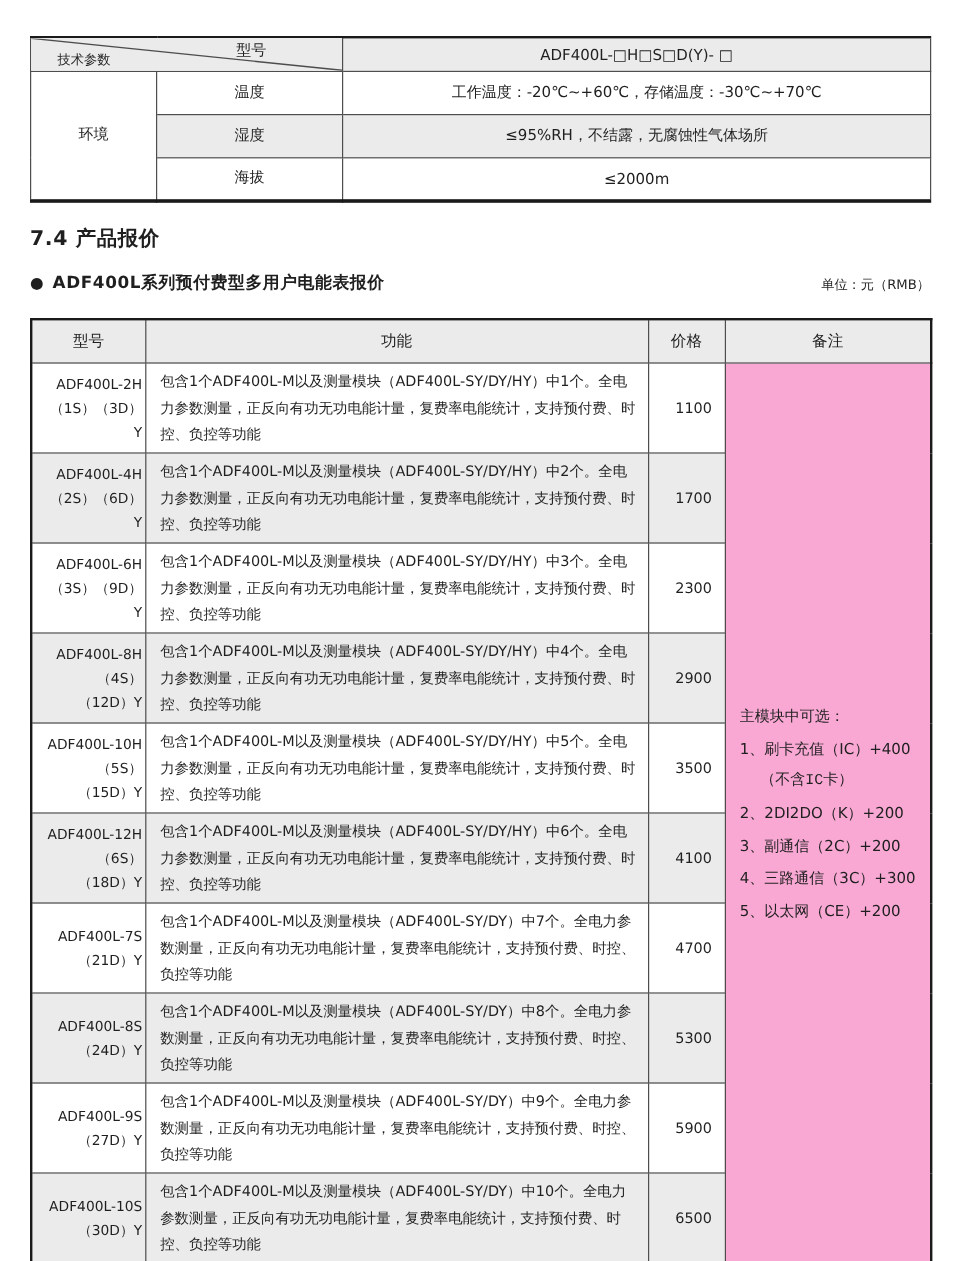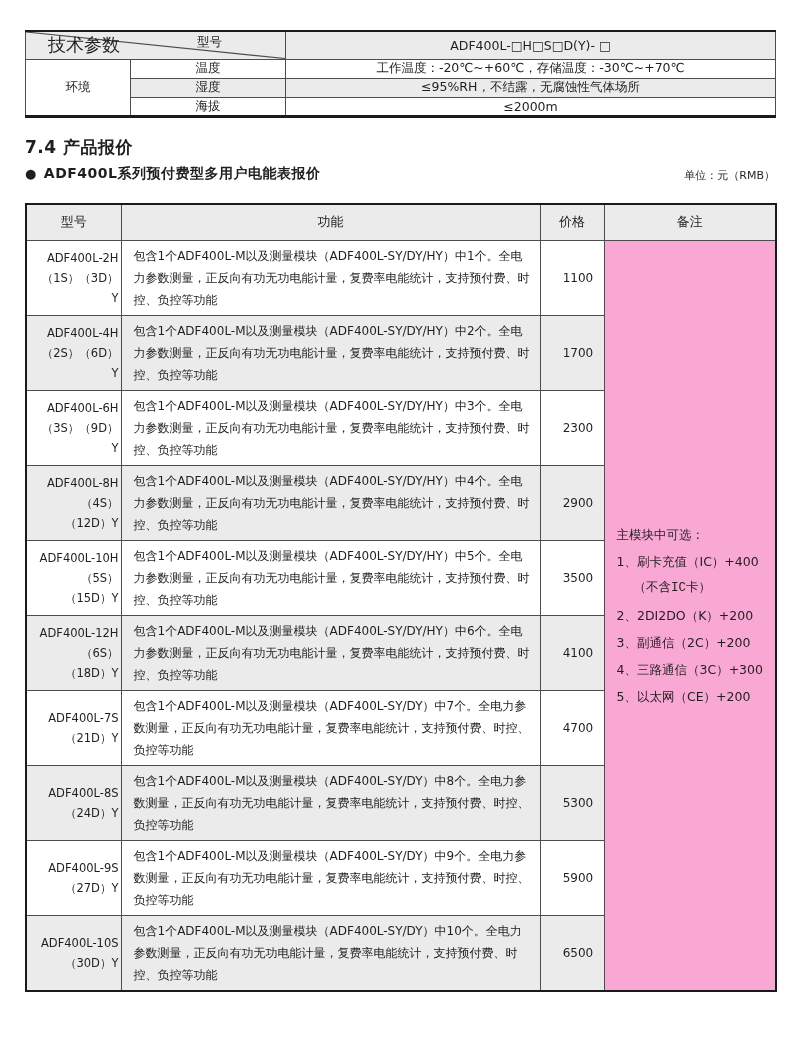--- a/index.html
+++ b/index.html
@@ -10,33 +10,33 @@
     -webkit-font-smoothing: antialiased;
   }
   .page { width: 800px; height: 1051px; padding: 30px 25px 0 25px; background: #fff; }
 
   table { border-collapse: collapse; table-layout: fixed; width: 750px; }
   td, th { border: 1px solid #4d4d4d; font-weight: normal; vertical-align: middle; }
 
   
   .spec-table { border-top: 2px solid #1a1a1a; border-bottom: 3px solid #1a1a1a;
                 border-left: 1.5px solid #1a1a1a; border-right: 1.5px solid #1a1a1a; }
-  .spec-table td { font-size: 12.5px; text-align: center; height: 19px; }
+  .spec-table td { font-size: 12.5px; text-align: center; height: 36px; }
   .spec-table .head-row td { height: 28px; }
   .gray-bg { background: #ebebeb; }
 
   .diag-cell { position: relative; padding: 0; }
   .diag-cell svg { position: absolute; inset: 0; width: 100%; height: 100%; }
   .corner-top { position: absolute; top: 2px; left: 66%; font-size: 12.5px; }
-  .corner-bottom { position: absolute; bottom: 2px; left: 22px; font-size: 18px; text-align: center; }
+  .corner-bottom { position: absolute; bottom: 2px; left: 22px; font-size: 11px; text-align: center; }
 
   
   .section-heading { font-size: 17px; font-weight: bold; margin-top: 18px; letter-spacing: 0.5px; }
 
-  .subtitle-row { display: flex; justify-content: space-between; align-items: flex-end; margin-top: 6px; }
+  .subtitle-row { display: flex; justify-content: space-between; align-items: flex-end; margin-top: 17px; }
   .bullet-title { font-size: 14px; font-weight: bold; letter-spacing: 0.5px; }
   .bullet-dot { font-size: 13px; margin-right: 7px; }
   .unit-label { font-size: 11px; }
 
   
   .price-table { margin-top: 20px; border: 2px solid #1a1a1a; }
   .price-table th { font-size: 13px; height: 37px; text-align: center; }
   .price-table td { height: 75px; padding-left: 12px; }
   .model-cell { font-size: 11.5px; text-align: right; line-height: 20px; padding: 0 2px; }
   .function-cell { font-size: 12px; line-height: 22px; text-align: left; padding: 4px 10px; }

